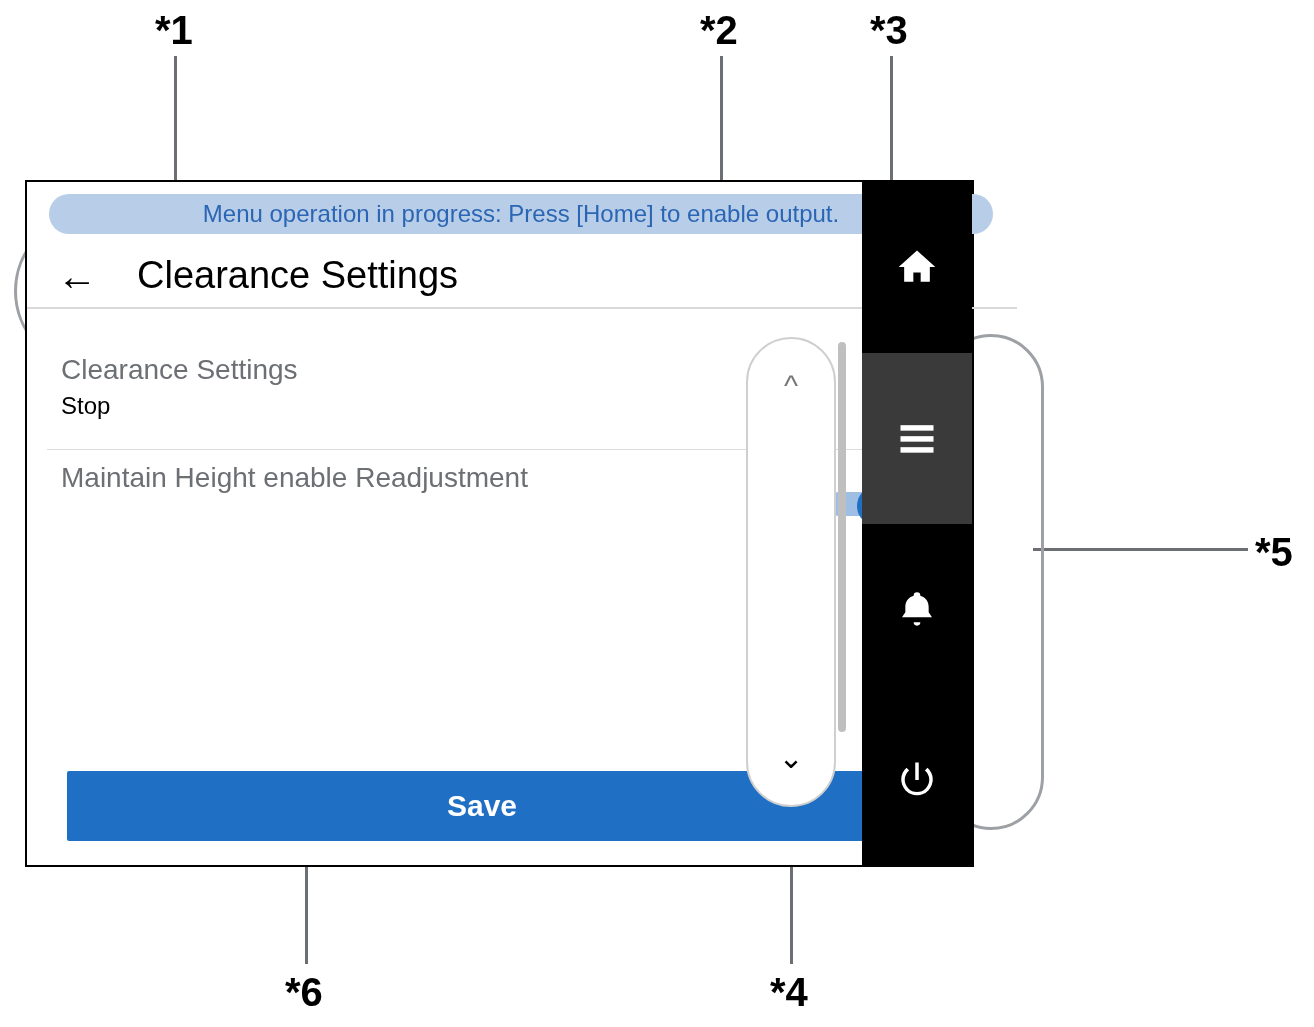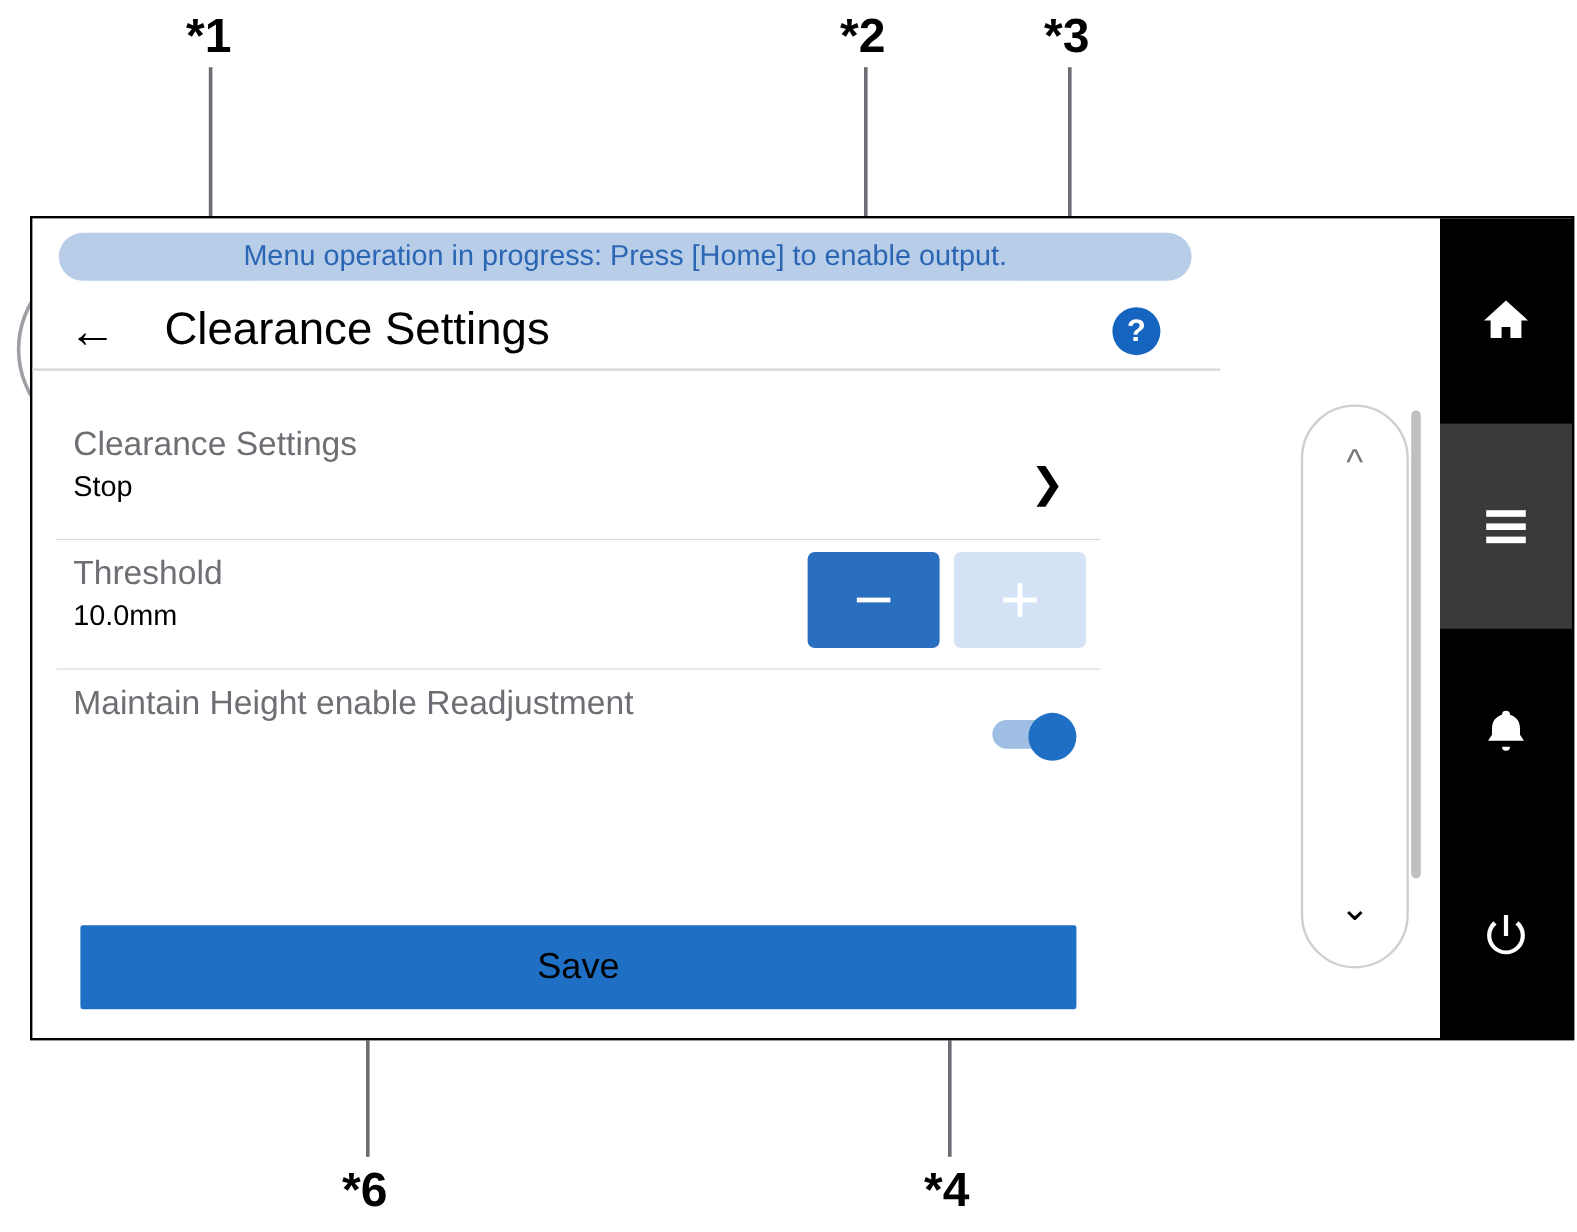--- a/index.html
+++ b/index.html
@@ -15,21 +15,21 @@
     position: absolute;
     left: 0; top: 0;
     width: 1314px; height: 1027px;
   }
 
   
   .device {
     position: absolute;
     left: 25px;
     top: 180px;
-    width: 1287px;
+    width: 949px;
     height: 687px;
     border: 2px solid #000;
     background: #fff;
   }
 
   .status-bar {
     position: absolute;
     left: 22px; top: 12px;
     width: 944px; height: 40px;
     border-radius: 20px;
@@ -152,23 +152,23 @@
     background: #1f6fc4;
   }
 
   .save-btn {
     position: absolute;
     left: 40px;
     bottom: 24px;
     width: 830px;
     height: 70px;
     background: #1f6fc4;
-    color: #000000;
+    color: #ffffff;
     font-size: 30px;
-    font-weight: 400;
+    font-weight: 700;
     border-radius: 2px;
     display: flex;
     align-items: center;
     justify-content: center;
   }
 
   
   .scroll {
     position: absolute;
     right: 136px;
@@ -278,37 +278,20 @@
     </div>
 
     <div class="rows">
 
       <div class="row">
         <div class="row-label">Clearance Settings</div>
         <div class="row-value">Stop</div>
         <div class="chev">❯</div>
       </div>
 
-      <div class="row">
-        <div class="row-label">Threshold</div>
-        <div class="row-value">10.0mm</div>
-        <div class="stepper">
-          <div class="step-btn step-minus">
-            <svg width="44" height="44" viewBox="0 0 44 44">
-                <rect x="8" y="20" width="28" height="4" fill="#fff"></rect>
-              </svg>
-          </div>
-          <div class="step-btn step-plus">
-            <svg width="44" height="44" viewBox="0 0 44 44">
-              <rect x="8" y="20" width="28" height="4" fill="#fff"></rect>
-              <rect x="20" y="8" width="4" height="28" fill="#fff"></rect>
-            </svg>
-          </div>
-        </div>
-      </div>
 
       <div class="row" style="border-bottom:none;">
         <div class="row-label">Maintain Height enable Readjustment</div>
         <div class="toggle">
           <div class="toggle-track"></div>
           <div class="toggle-knob"></div>
         </div>
       </div>
 
     </div>

